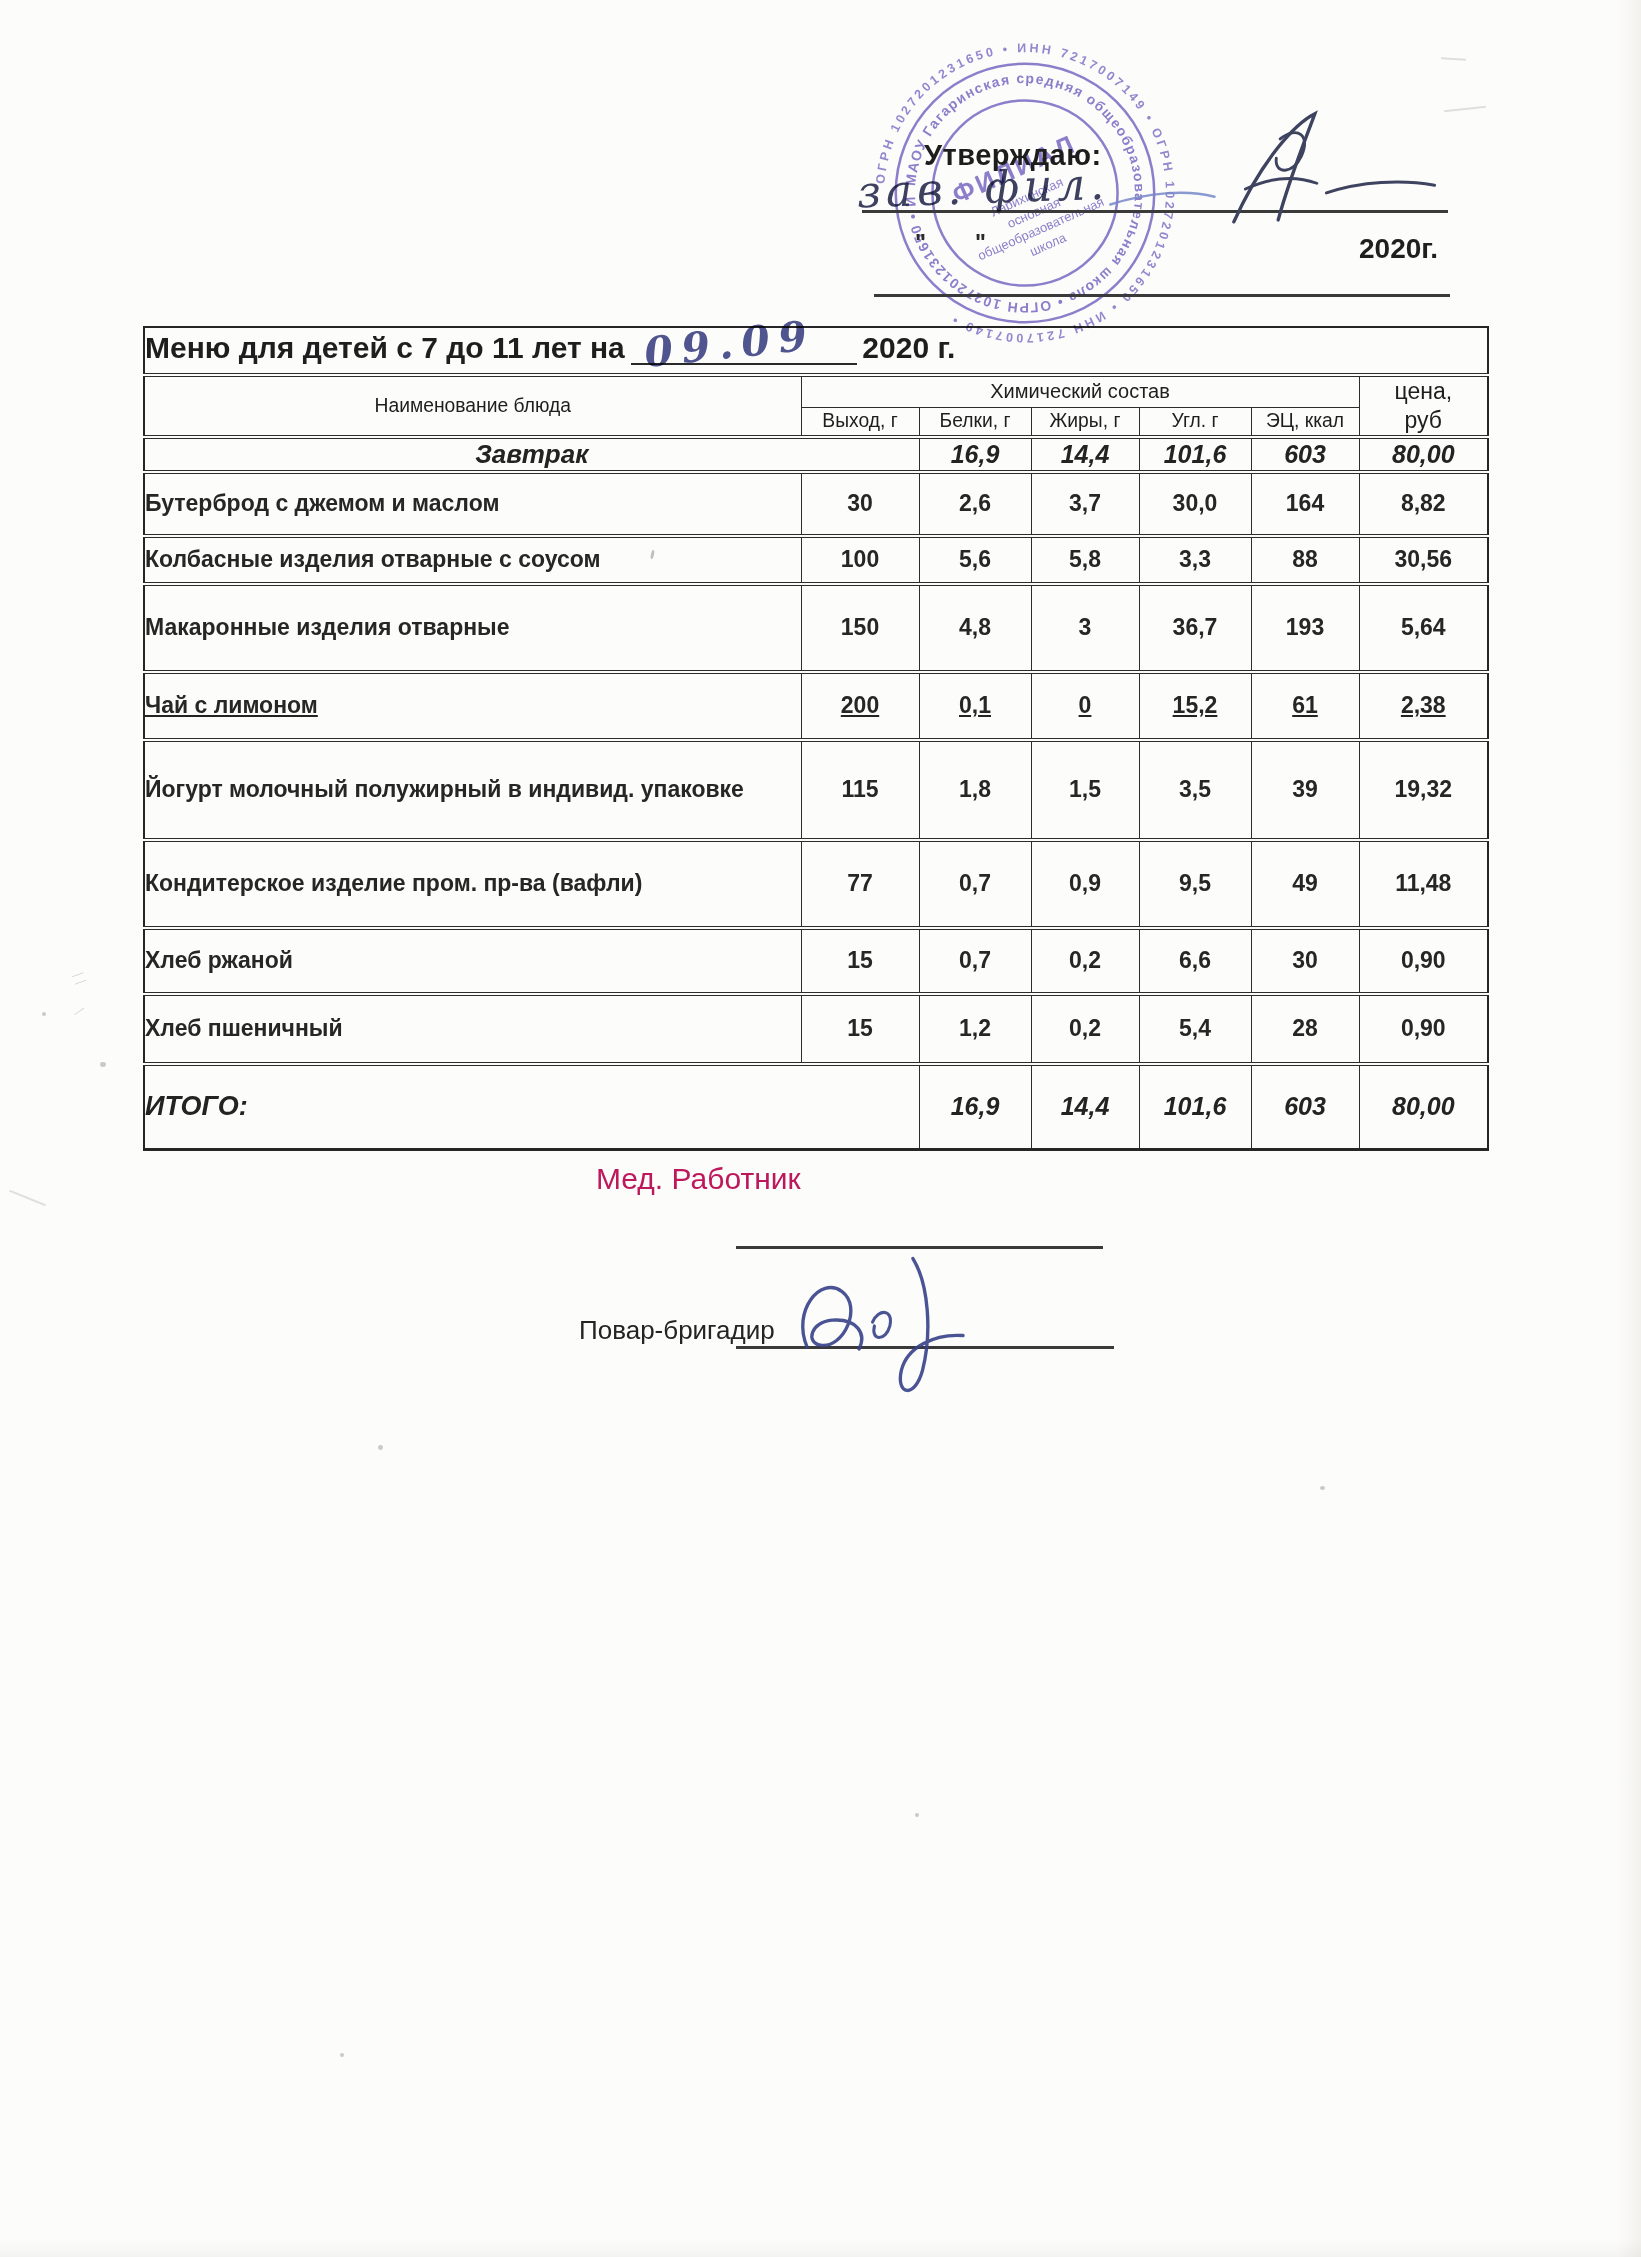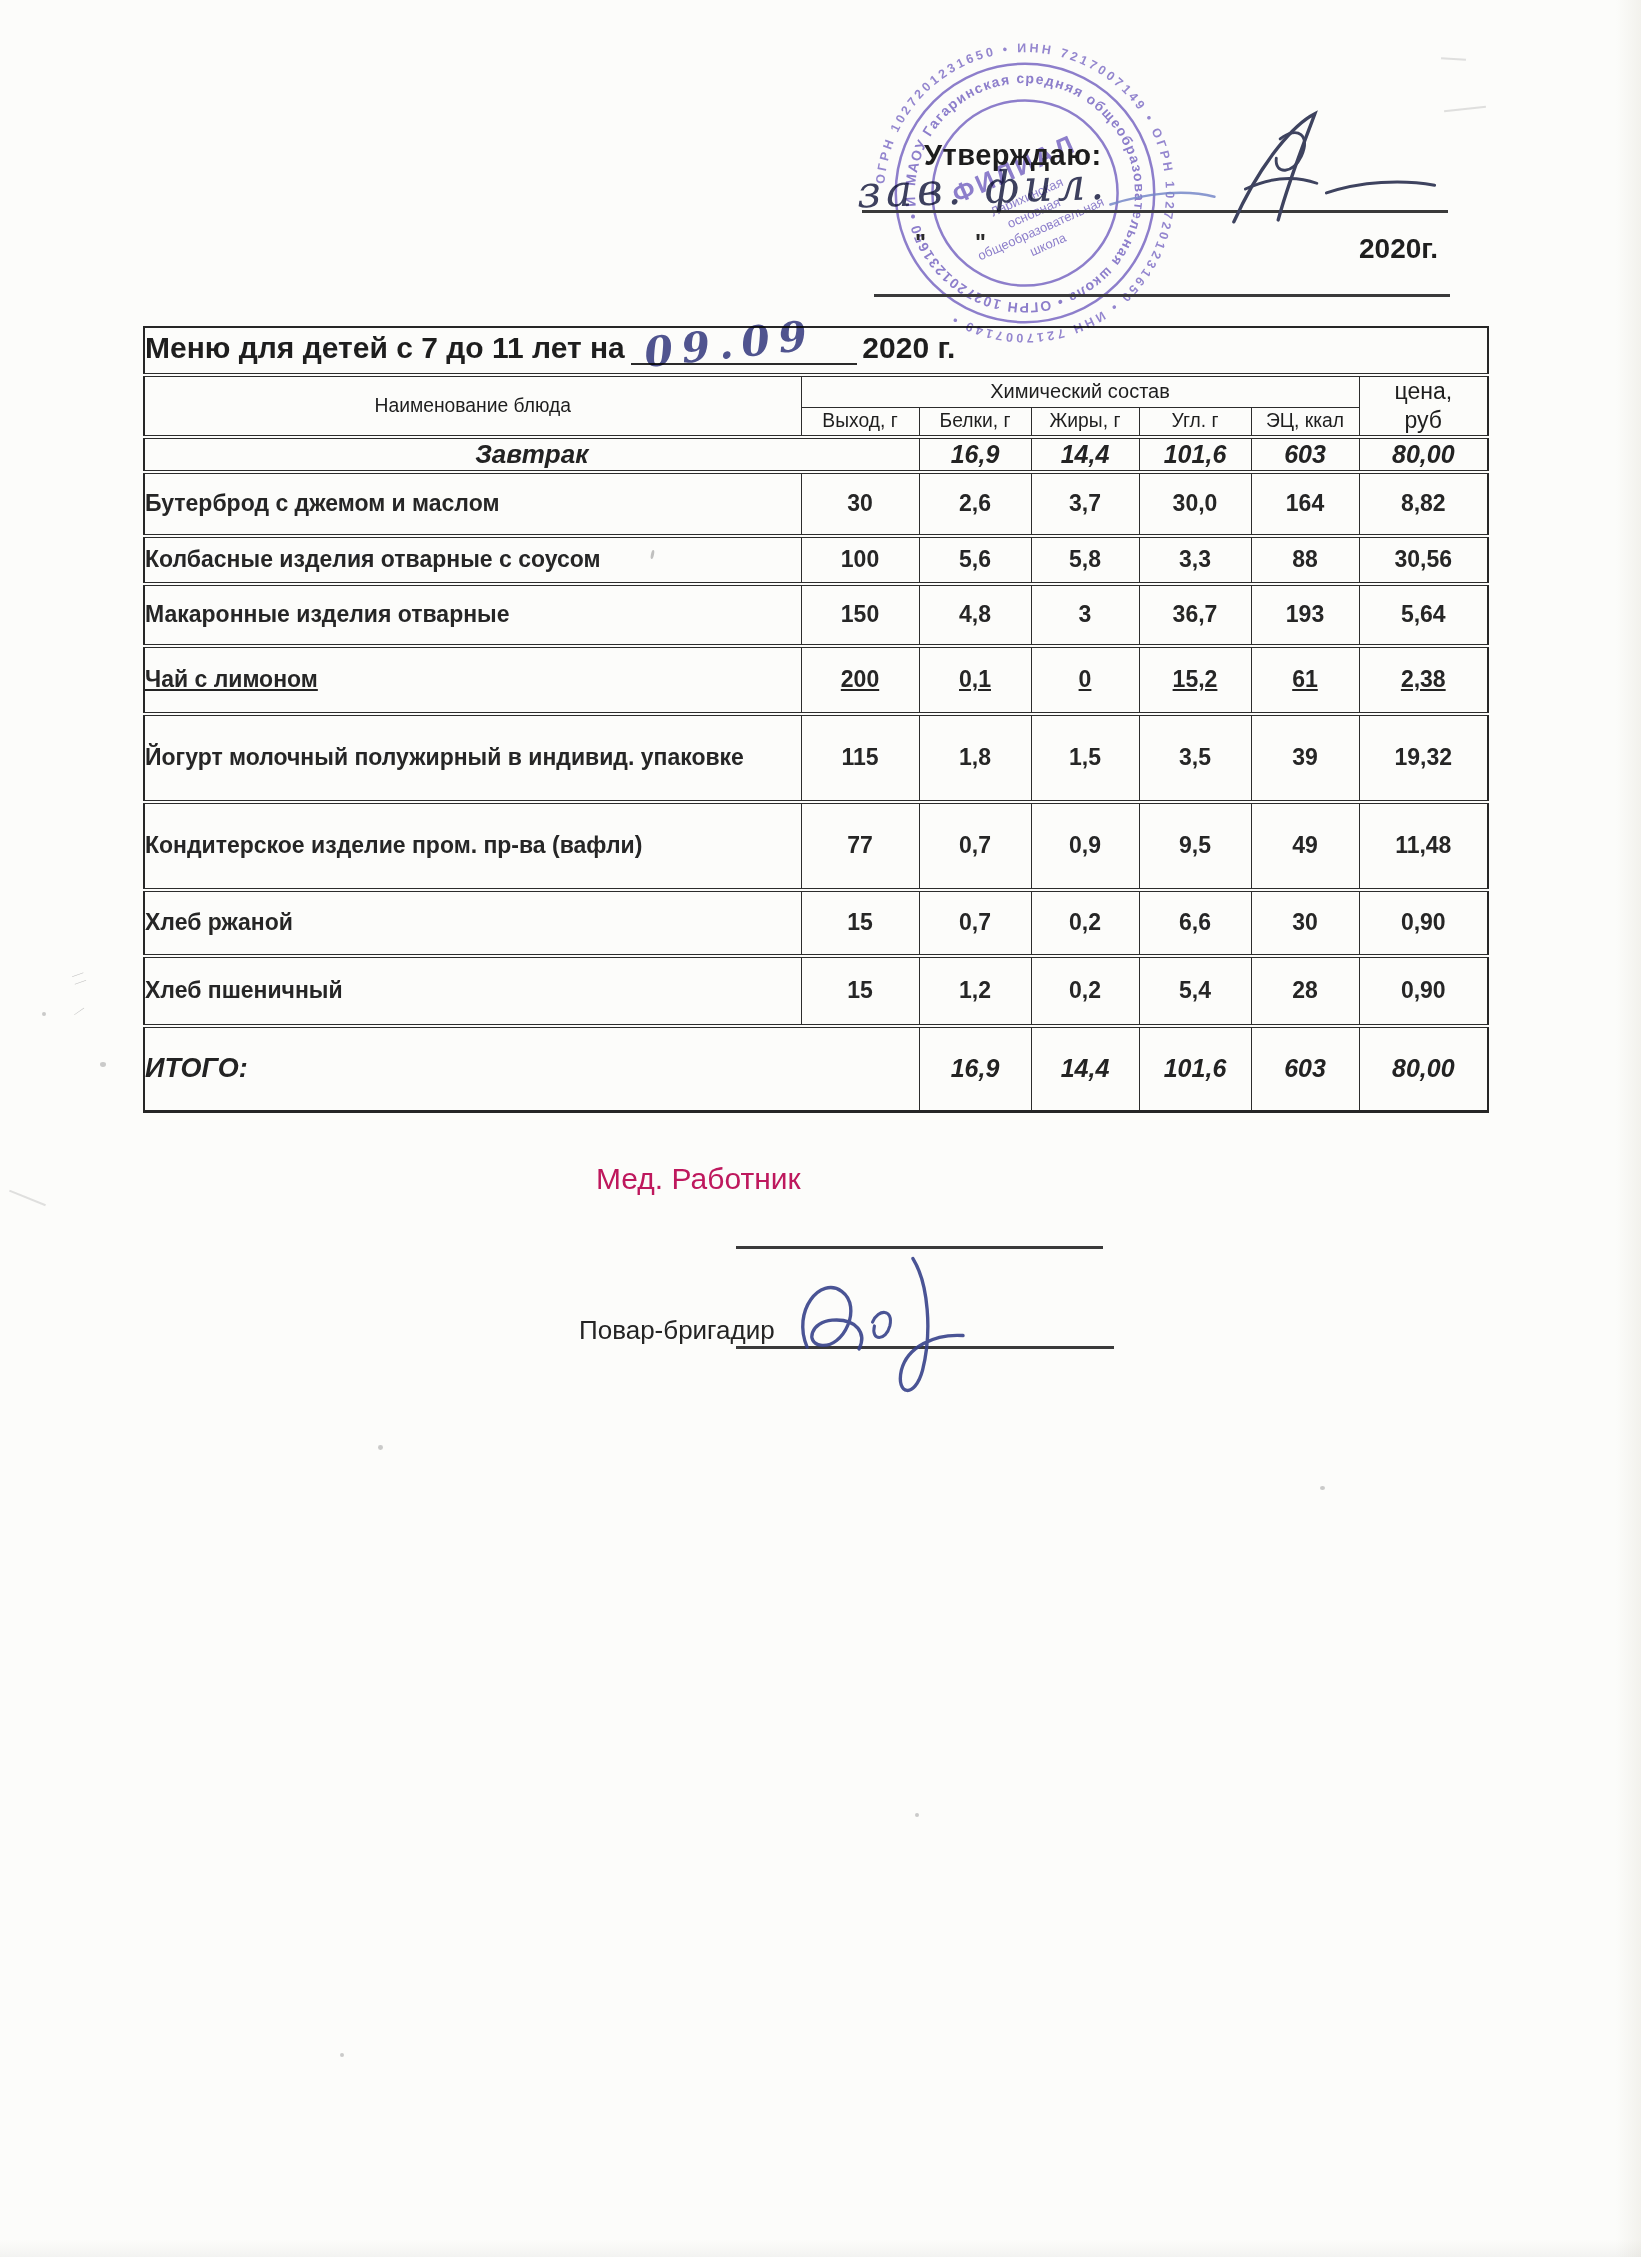--- a/index.html
+++ b/index.html
@@ -44,22 +44,22 @@
   .title-blank{display:inline-block;width:226px;border-bottom:2.9px solid #2a2a2a;height:29px;position:relative;}
   .hand-date{position:absolute;left:13.5px;top:-13.5px;font-size:41px;color:#50548f;
     letter-spacing:8.7px;transform:rotate(-6deg);white-space:nowrap;}
   .rh1{height:32px;} .rh2{height:29px;}
   .hdr{font-size:19.3px;text-align:center;color:#1e1e1e;font-weight:normal;}
   .hdr-name{font-size:19.3px;}
   .hdr-chem{font-size:20px;}
   .hdr-price{font-size:23px;line-height:1.25;}
   .rs{height:31px;} 
   .sec{font-style:italic;font-weight:bold;font-size:26px;text-align:center;}
-  .rd1{height:64px;} .rd2{height:48px;margin-top:43px;} .rd3{height:62px;} .rd4{height:68px;text-decoration:underline;}
-  .rd5{height:88px;} .rd6{height:88px;} .rd7{height:66px;} .rd8{height:70px;padding-left:36px;}
+  .rd1{height:64px;} .rd2{height:48px;margin-top:43px;} .rd3{height:88px;} .rd4{height:68px;text-decoration:underline;}
+  .rd5{height:100px;} .rd6{height:88px;} .rd7{height:66px;} .rd8{height:70px;padding-left:36px;}
   .rtot{height:86px;}
   .dish{font-size:23px;font-weight:bold;text-align:left;padding-left:5.8px;color:#262626;}
   .val{font-size:23px;font-weight:bold;text-align:center;color:#262626;}
   .total{font-style:italic;font-weight:bold;font-size:27px;text-align:left;padding-left:7.7px;}
   .tval{font-style:italic;font-weight:bold;font-size:25px;text-align:center;}
 
   
   .med-label{position:absolute;left:596px;top:1162px;font-size:30px;color:#be185d;z-index:2;}
   .med-line{position:absolute;left:736px;top:1246px;width:367px;height:2.9px;background:#3a3a3a;}
   .cook-label{position:absolute;left:579px;top:1315px;font-size:26px;color:#242424;z-index:2;}

